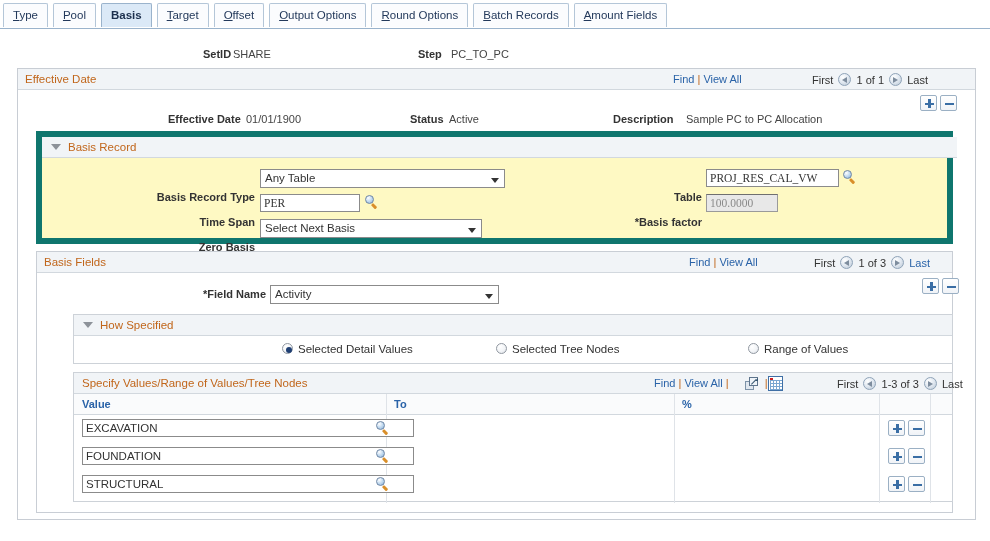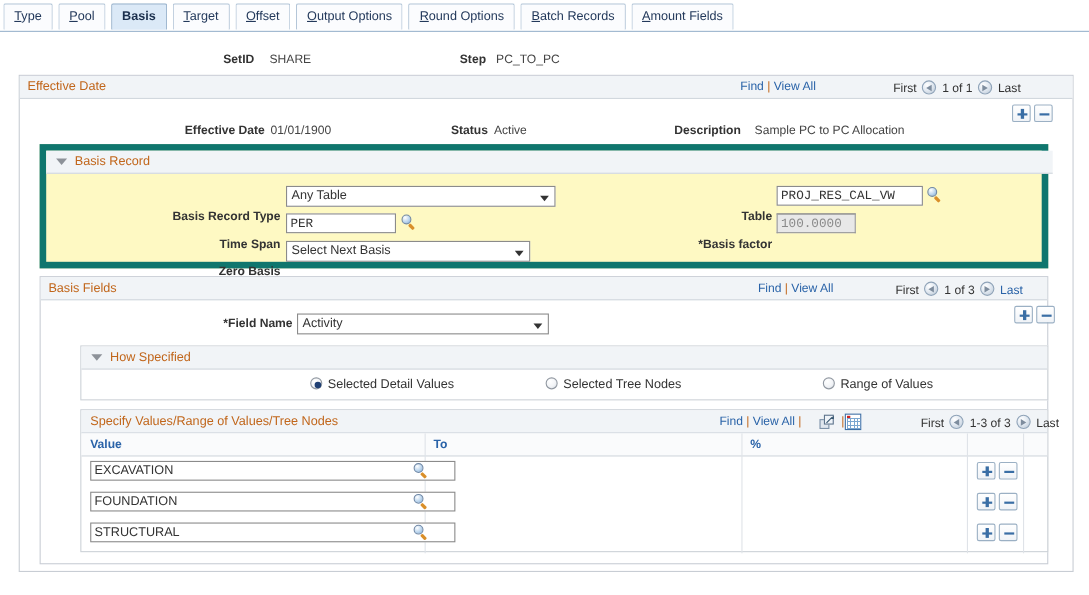--- a/index.html
+++ b/index.html
@@ -45,21 +45,21 @@
   }
   .tab.active .u { text-decoration: none; }
 
   
   #keyrow {
     position: absolute; left: 0; top: 44px; width: 990px; height: 26px;
   }
   .klabel { font-weight: bold; color: #333; }
   .kval { color: #444; }
   #key-setid { position: absolute; left: 203px; top: 4px; }
-  #key-setid-val { position: absolute; left: 245px; top: 4px; }
+  #key-setid-val { position: absolute; left: 233px; top: 4px; }
   #key-step { position: absolute; left: 418px; top: 4px; }
   #key-step-val { position: absolute; left: 451px; top: 4px; }
 
   
   #outerframe {
     position: absolute; left: 17px; top: 68px;
     width: 959px; height: 452px;
     border: 1px solid #c8cdd4;
     background: #ffffff;
   }
@@ -165,21 +165,21 @@
     color: #333;
     text-align: right;
     white-space: nowrap;
     margin-top: 19px;
   }
   .inp {
     position: absolute;
     height: 18px;
     border: 1px solid #8b8b8b;
     background: #ffffff;
-    font-family: Liberation Mono, monospace;
+    font-family: Liberation Serif, serif;
     font-size: 11.5px;
     color: #333;
     padding: 0 3px;
     line-height: 16px;
   }
   .inp.disabled {
     background: #e8e8e8;
     border-color: #9a9a9a;
     color: #8a8a8a;
     border-top-color: #6f6f6f;

